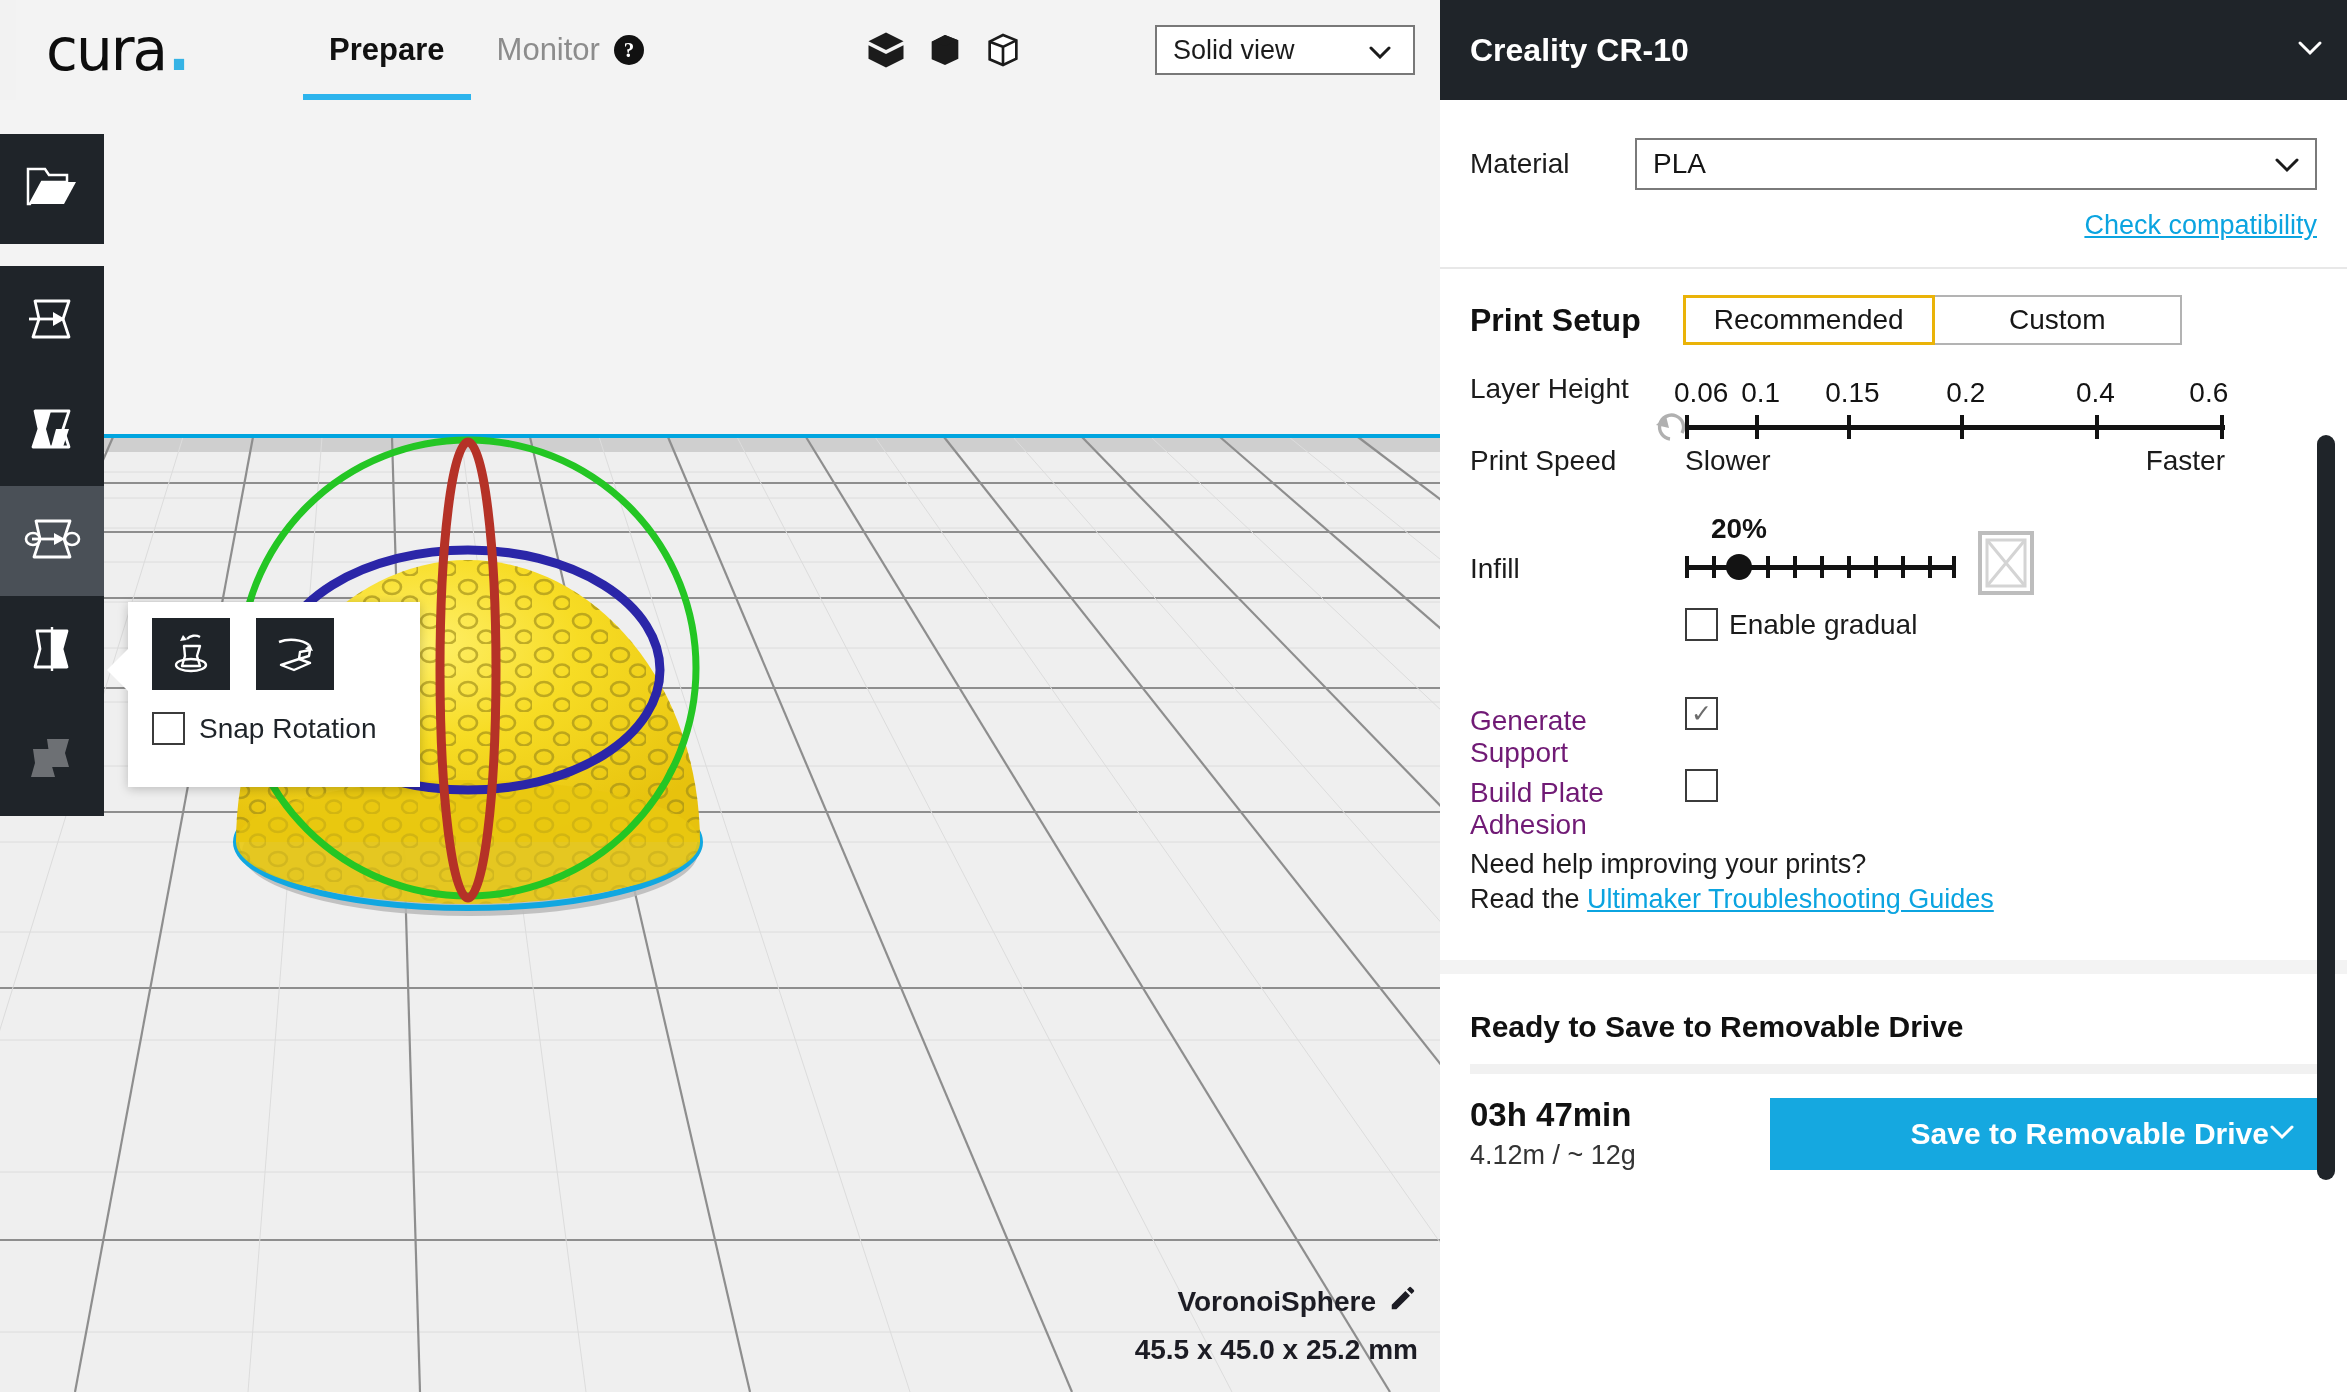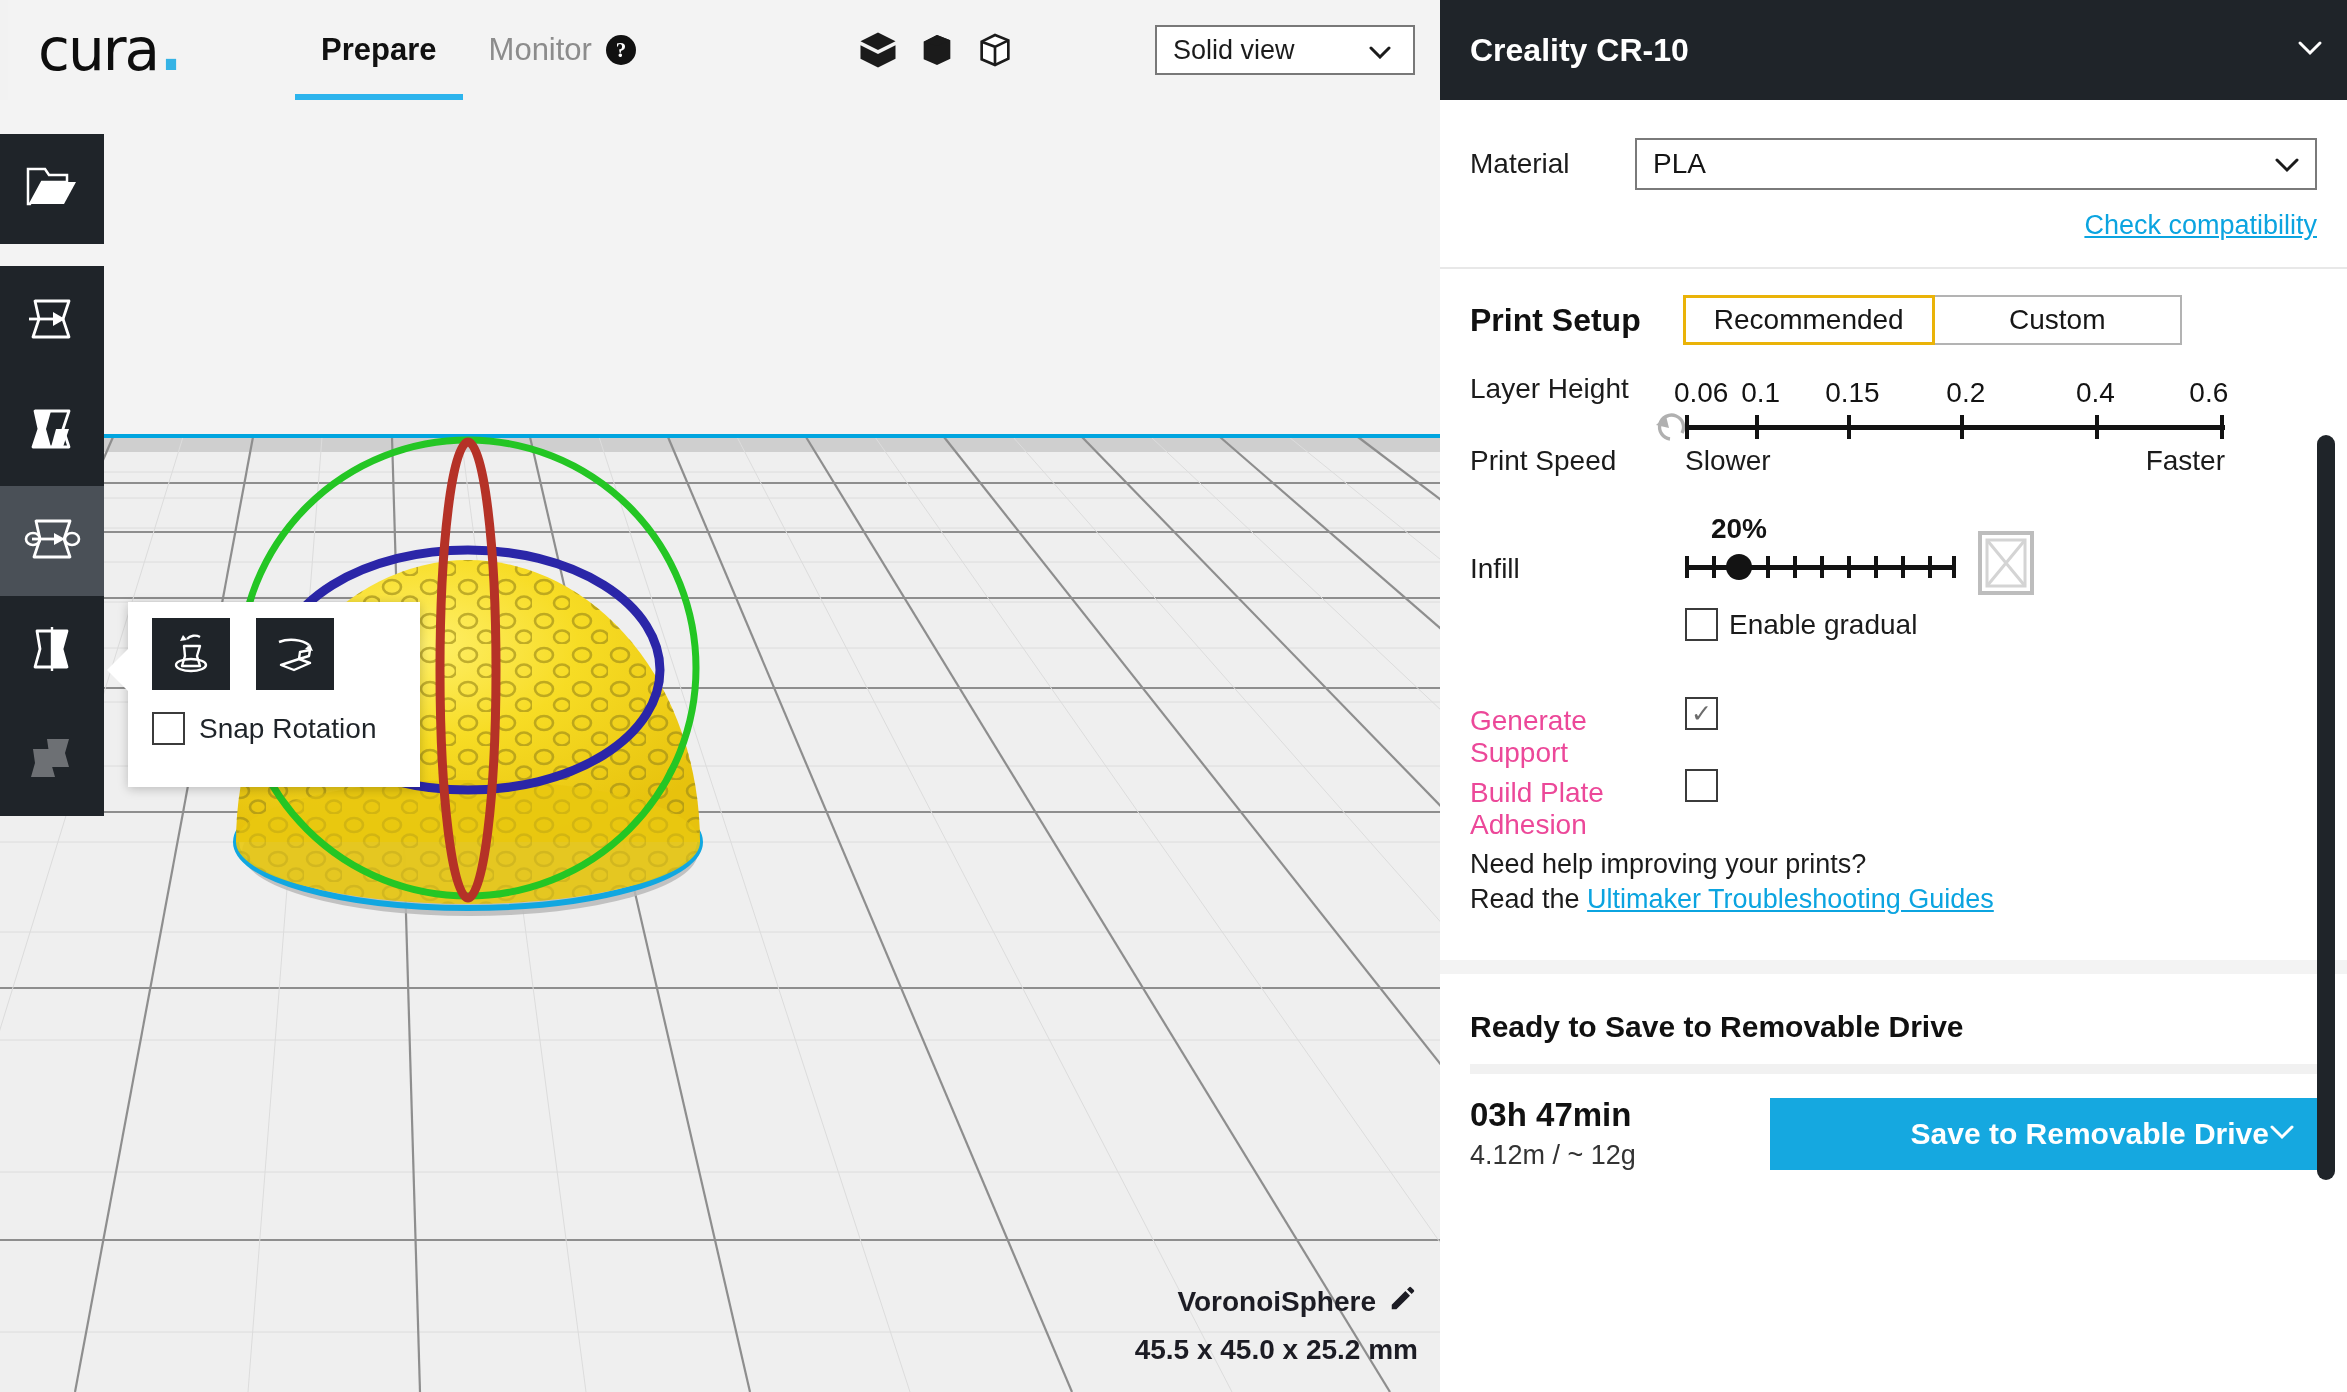--- a/index.html
+++ b/index.html
@@ -6,21 +6,21 @@
   html, body {
     width: 2347px; height: 1392px;
     overflow: hidden;
     font-family: "Liberation Sans", sans-serif;
     background: #f2f2f2;
   }
   #app { position: relative; width: 2347px; height: 1392px; }
 
   
   .topbar {
-    position: absolute; left: 8px; top: 0;
+    position: absolute; left: 16px; top: 0;
     width: 1440px; height: 100px;
     background: #f3f3f3;
     display: flex; align-items: center; text-align: right;
   }
   .logo {
     margin-left: 30px;
     font-size: 58px; font-weight: 400; letter-spacing: -2px;
     color: #0d0d0d; line-height: 1;
     font-family: "DejaVu Sans", sans-serif;
     display: flex; align-items: baseline;
@@ -166,21 +166,21 @@
   .infillLabel { position: absolute; left: 0; top: 40px; font-size: 28px; color: #1b1b1b; }
   .inTrack { position: absolute; left: 215px; top: 52px; width: 270px; height: 5px; background: #131313; }
   .inTick { position: absolute; top: -9px; width: 4px; height: 22px; background: #131313; }
   .inHandle { position: absolute; top: -11px; width: 26px; height: 26px; border-radius: 50%; background: #131313; transform: translateX(-50%); cursor: pointer; }
   .inVal { position: absolute; top: -52px; font-size: 28px; font-weight: 700; color: #131313; transform: translateX(-50%); }
   .gradRow { position: absolute; left: 215px; top: 95px; display: flex; align-items: center; gap: 11px; }
   .gradRow .lbl { font-size: 28px; color: #1b1b1b; }
   .patternIcon { position: absolute; left: 508px; top: 18px; cursor: pointer; }
 
   .optRow { display: flex; align-items: center; margin-top: 8px; height: 64px; }
-  .optLabel { width: 215px; font-size: 28px; color: #ec4899; margin-top: 48px; }
+  .optLabel { width: 215px; font-size: 28px; color: #701a75; margin-top: 48px; }
 
   .helpSec { padding: 30px 30px 0 30px; }
   .helpSec p { font-size: 27px; color: #1b1b1b; line-height: 1.28; }
 
   .sectionDivider { margin-top: 44px; height: 14px; background: #f3f3f3; }
 
   .saveSec { padding: 36px 30px 0 30px; }
   .saveTitle { font-size: 30px; font-weight: 700; color: #111; }
   .thinbar { margin-top: 20px; height: 10px; background: #f1f1f1; }
   .saveRow { display: flex; align-items: center; margin-top: 22px; }

